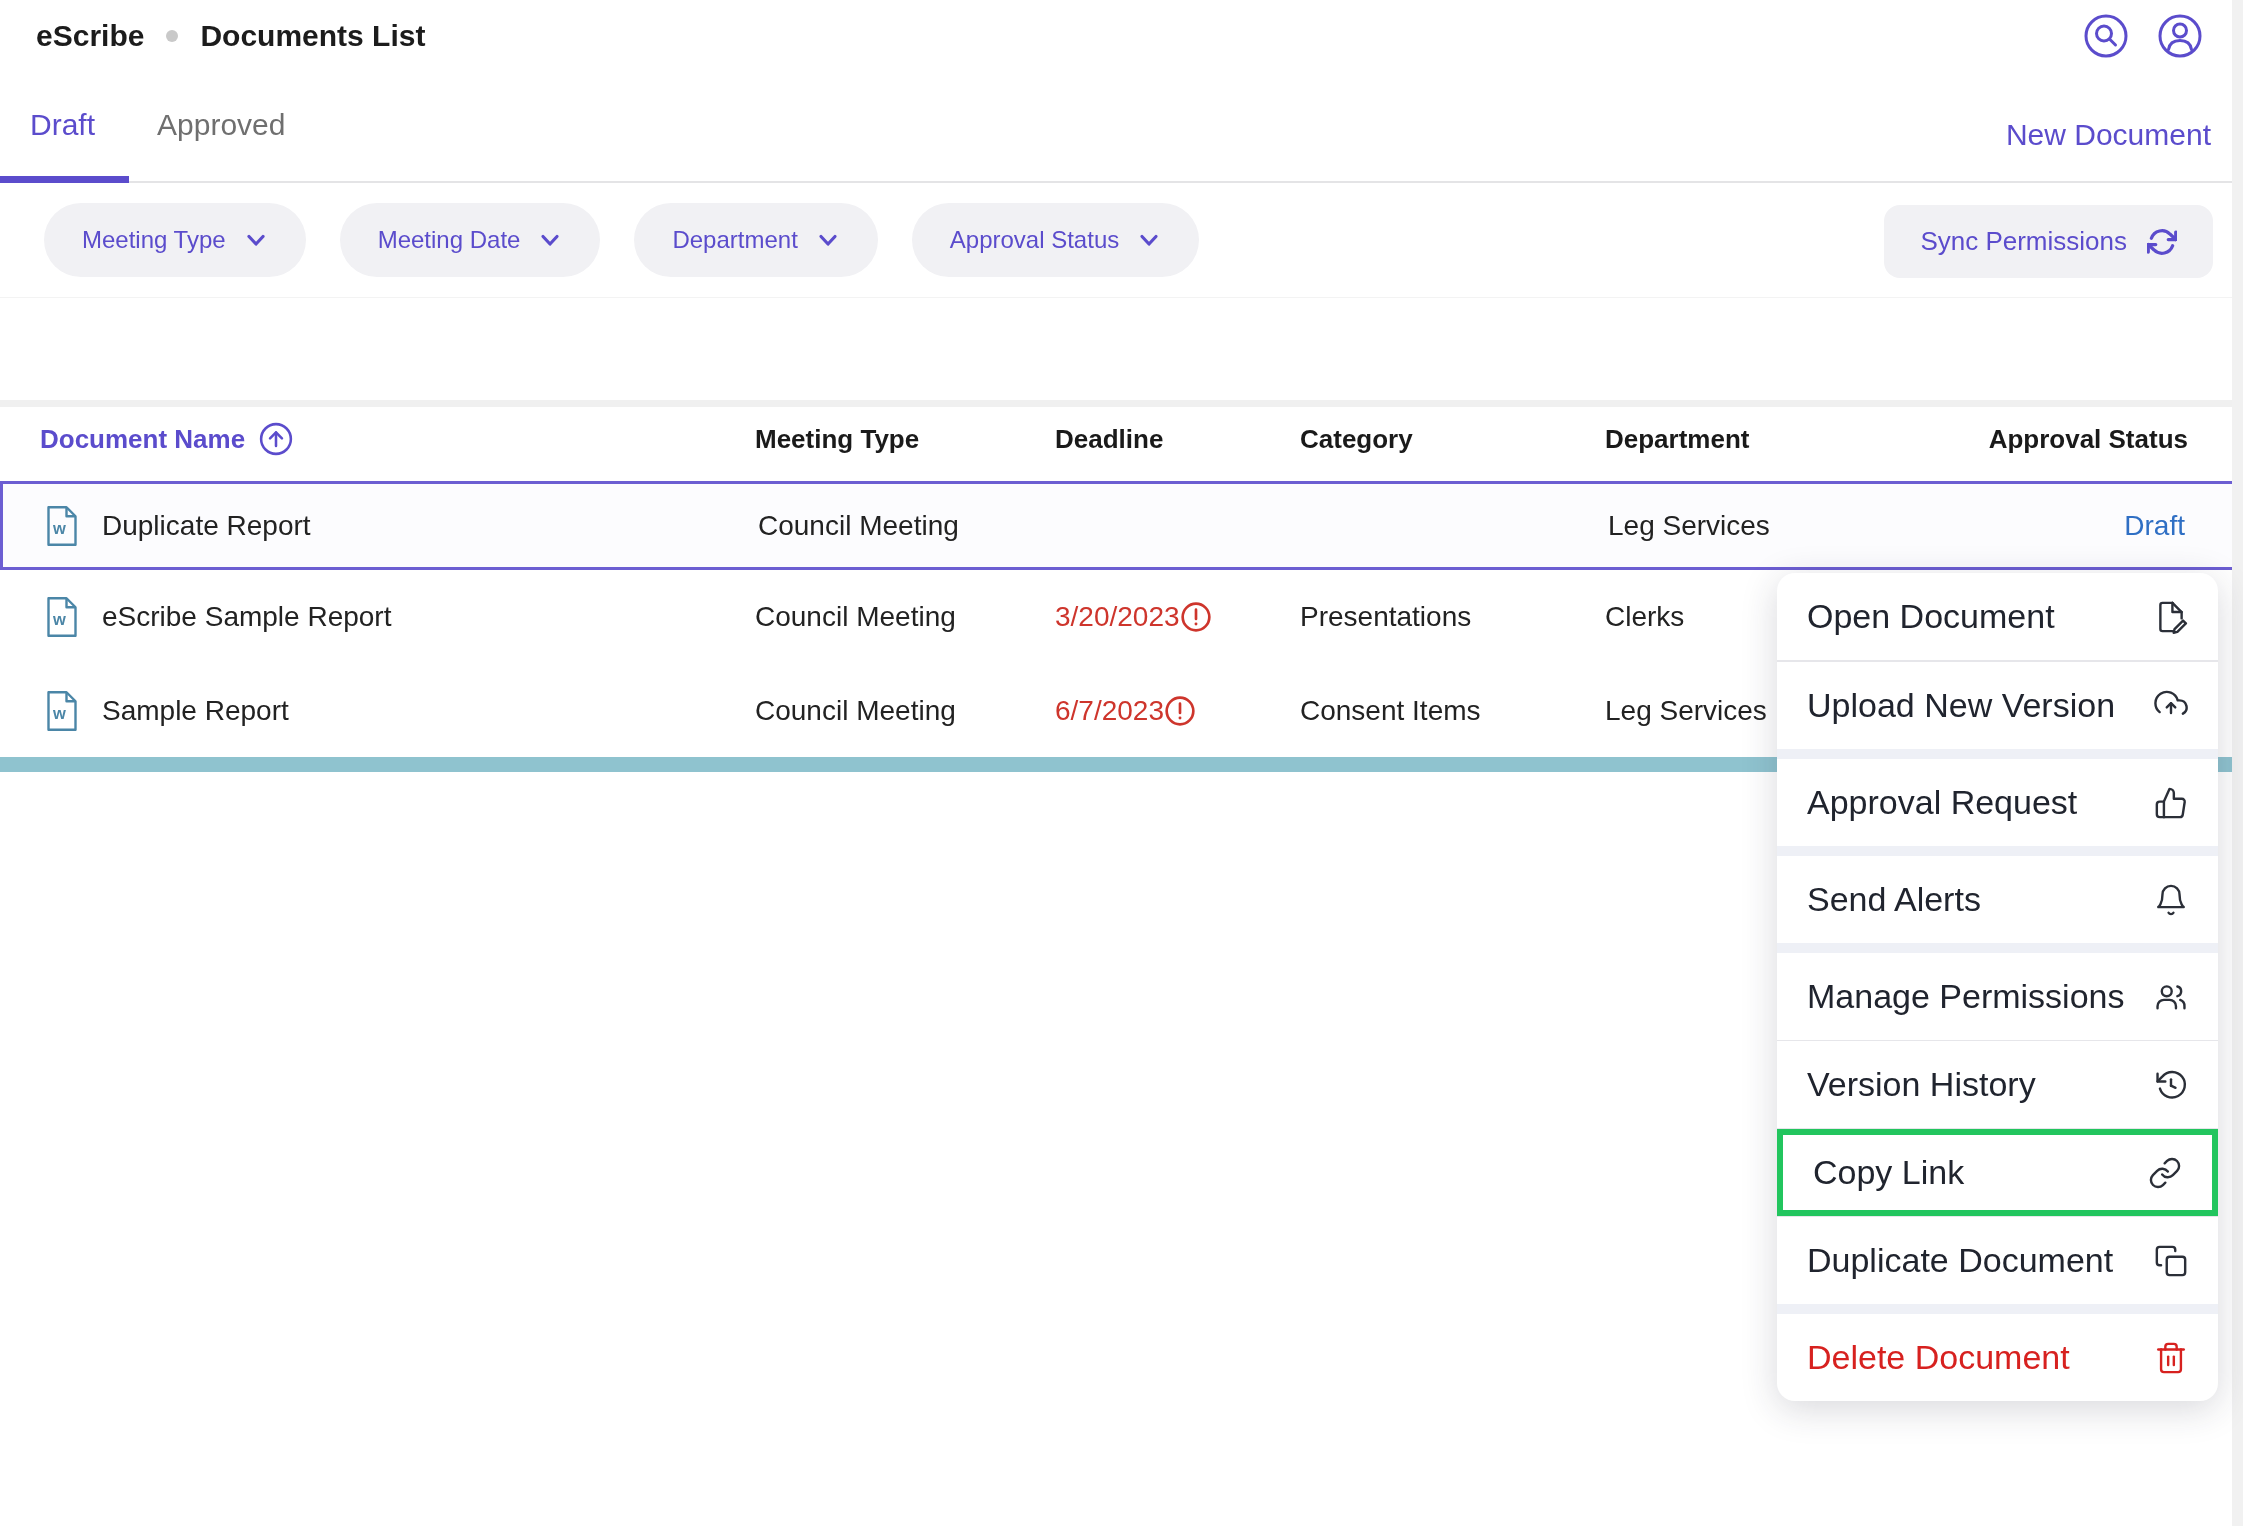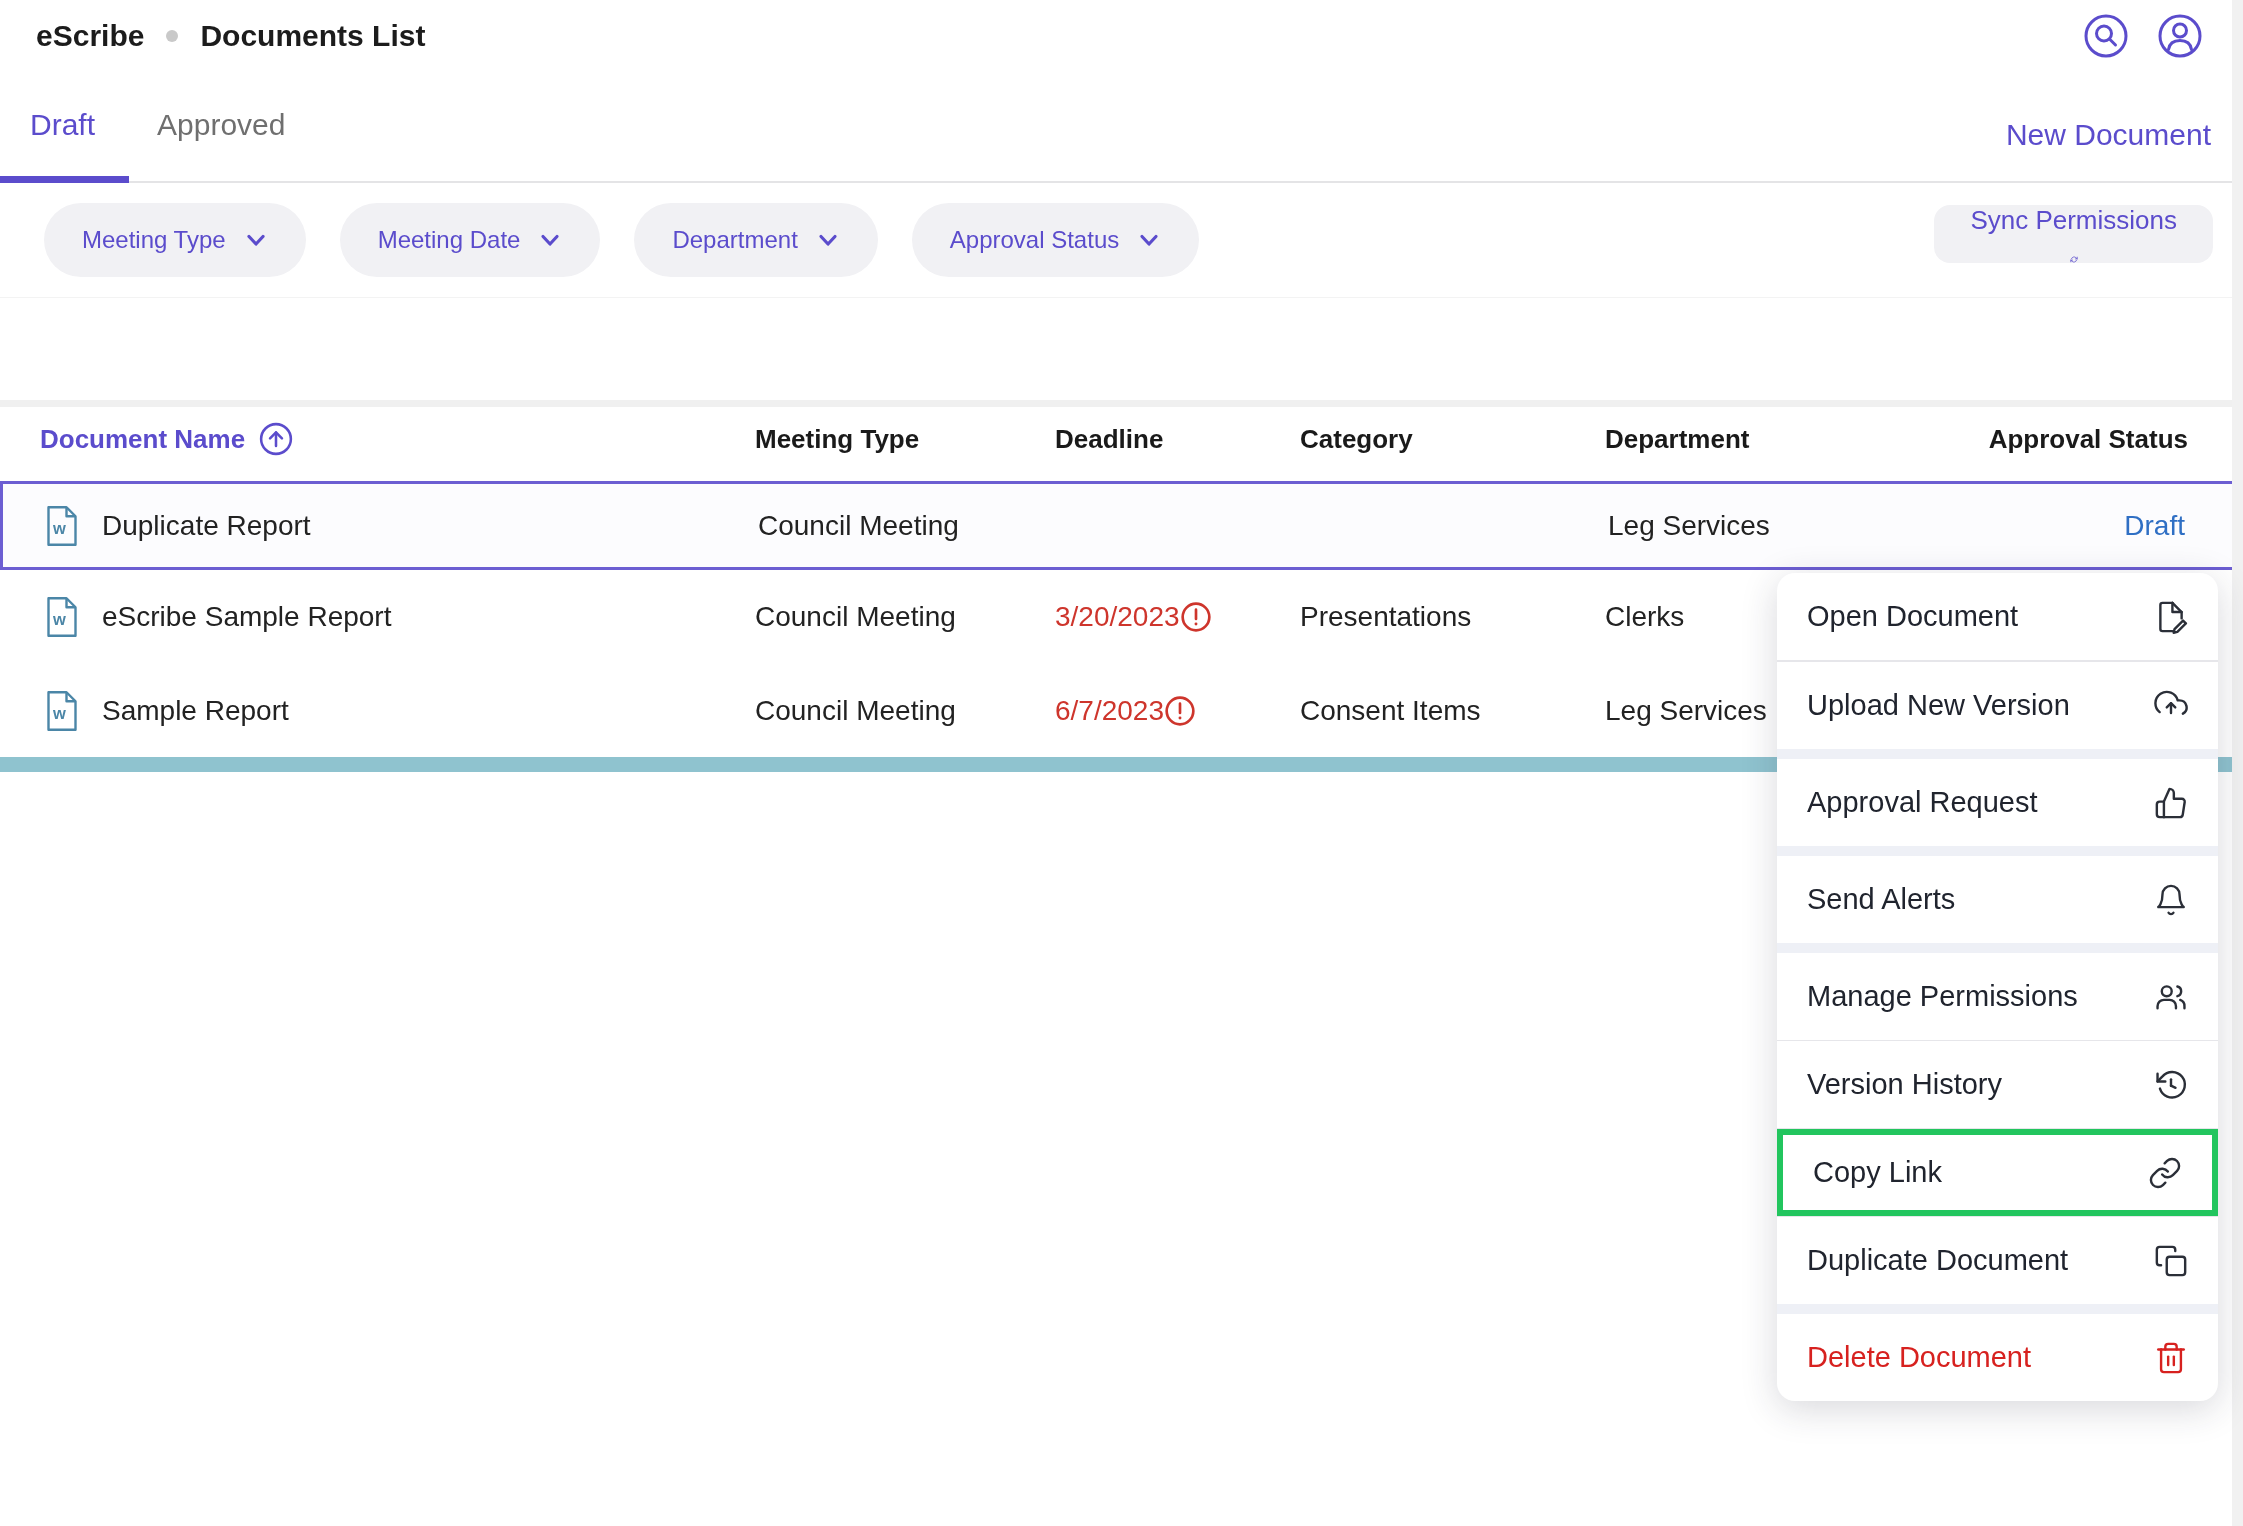--- a/index.html
+++ b/index.html
@@ -21,23 +21,23 @@
   .tab.active { color:#5b4ccc; }
   .tabs-baseline { position:absolute; top:181px; left:0; width:100%; height:2px; background:#e4e4e6; }
   .tab-underline { position:absolute; top:176px; left:0; width:129px; height:7px; background:#5b4ccc; }
   .new-doc { position:absolute; top:118px; right:32px; font-size:30px; color:#5b4ccc; cursor:pointer; }
 
   
   .filters { position:absolute; top:203px; left:44px; display:flex; gap:34px; }
   .chip { height:74px; background:#f1f1f4; border-radius:37px; display:flex; align-items:center;
     padding:0 38px; gap:18px; color:#5b4ccc; font-size:24px; cursor:pointer; }
   .chip svg { width:24px; height:24px; }
-  .sync-btn { position:absolute; top:205px; right:30px; height:58px; background:#f1f1f4;
+  .sync-btn { position:absolute; top:205px; right:30px; height:73px; background:#f1f1f4;
     border-radius:16px; display:flex; align-items:center; padding:0 36px; gap:20px;
-    color:#5b4ccc; font-size:26px; cursor:pointer;flex-direction:column; }
+    color:#5b4ccc; font-size:26px; cursor:pointer; }
   .sync-btn svg { width:30px; height:30px; }
   .filters-bottom-line { position:absolute; top:297px; left:0; width:100%; height:1px; background:#f3f3f3; }
   .pre-table-band { position:absolute; top:400px; left:0; width:100%; height:7px; background:#f0f0f0; }
 
   
   .thead { position:absolute; top:407px; left:0; width:100%; height:64px; background:#ffffff; }
   .hcell { position:absolute; top:50%; transform:translateY(-50%); font-size:26px;
     font-weight:700; color:#1a1a1a; white-space:nowrap; }
   .h-name { left:40px; color:#5b4ccc; display:flex; align-items:center; gap:14px; cursor:pointer; }
   .h-name svg { width:34px; height:34px; }
@@ -57,21 +57,21 @@
   .overdue { color:#ce352c; }
   .overdue svg { width:32px; height:32px; }
 
   .teal-bar { position:absolute; top:757px; left:0; width:100%; height:15px; background:#8fc3cf; }
 
   
   .menu { position:absolute; left:1777px; top:573px; width:441px; background:#ffffff;
     border-radius:18px; box-shadow:0 8px 36px rgba(40,40,60,0.18); z-index:10; overflow:hidden; }
   .menu-item { height:87px; display:flex; align-items:center; justify-content:space-between;
     padding:0 30px; cursor:pointer; }
-  .menu-label { font-size:29px; color:#20242e; }
+  .menu-label { font-size:34px; color:#20242e; }
   .menu-icon { width:34px; height:34px; color:#2b2f38; flex:none; }
   .menu-item.danger .menu-label { color:#d7211f; }
   .menu-item.danger .menu-icon { color:#d7211f; }
   .menu-item.highlighted { border:6px solid #22c55e;text-align:right; }
   .sep { width:100%; }
   .sep.thin { height:1px; background:#e6e6ea; }
   .sep.band { height:10px; background:#eef0f6; }
 
   
   .scroll-track { position:absolute; top:0; right:0; width:11px; height:100%; background:#f1f1f1; }

